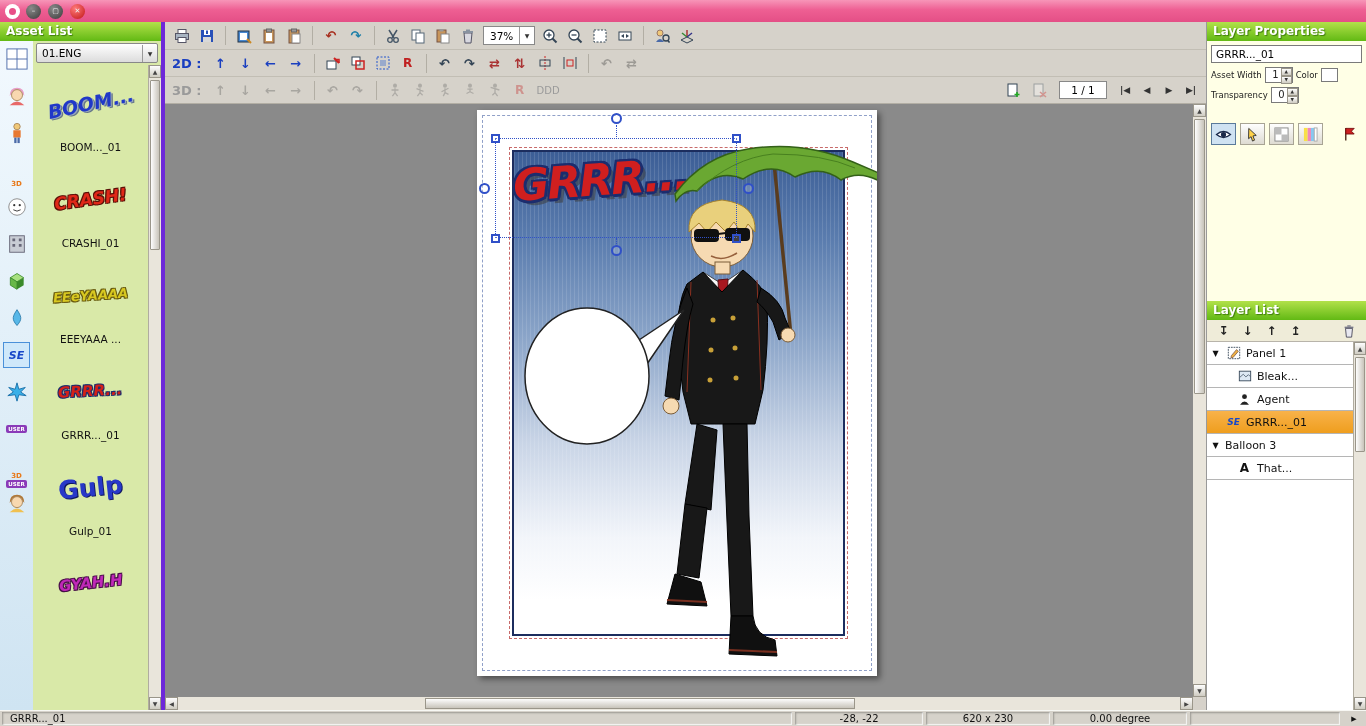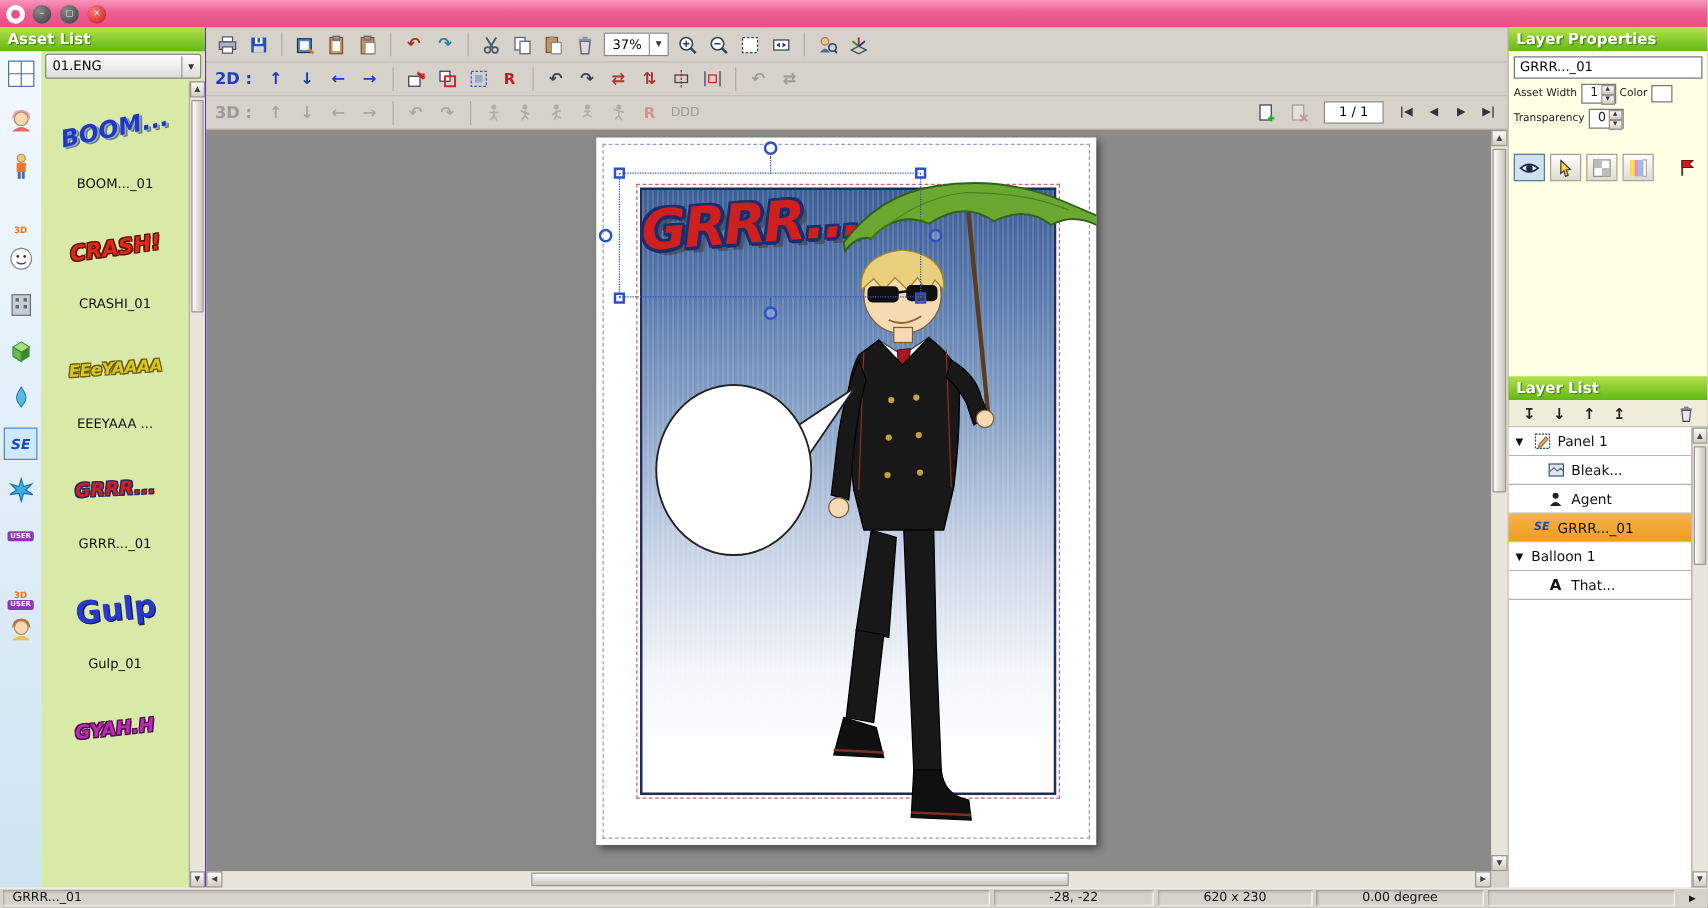--- a/index.html
+++ b/index.html
@@ -13,21 +13,21 @@
 .win-controls{display:flex;gap:7px;margin-right:8px;}
 .wbtn{width:15px;height:15px;border-radius:50%;background:radial-gradient(circle at 35% 30%,#8a8a8a,#3a3a3a);color:#eee;font-size:7px;line-height:15px;text-align:center;cursor:pointer;}
 .wbtn.close{background:radial-gradient(circle at 35% 30%,#ff7a7a,#c01414);}
 
 .menubar{height:20px;background:linear-gradient(180deg,#3c3c3c,#161616);display:flex;align-items:center;padding-left:4px;flex:none;}
 .menu-item{color:#eee;font-size:11px;padding:2px 9px;cursor:pointer;}
 
 .main{flex:1;display:flex;min-height:0;}
 .panel-header{height:19px;background:linear-gradient(180deg,#b2e14a,#62b914);color:#fff;font-size:12px;font-weight:bold;padding:2px 0 0 6px;text-shadow:1px 1px 1px #3f7d0c;flex:none;}
 
-.left-panel{width:165px;background:#d9e9a8;display:flex;flex-direction:column;flex:none;border-right:1px solid #6d28d9;}
+.left-panel{width:165px;background:#d9e9a8;display:flex;flex-direction:column;flex:none;border-right:4px solid #6d28d9;}
 .left-body{flex:1;display:flex;min-height:0;}
 .icon-strip{width:33px;background:linear-gradient(180deg,#f2f9fe,#cfe4f2);display:flex;flex-direction:column;align-items:center;padding-top:5px;gap:11px;flex:none;overflow:hidden;}
 .strip-icon{width:27px;height:26px;display:flex;flex-direction:column;align-items:center;justify-content:center;cursor:pointer;border:1px solid transparent;font-weight:bold;}
 .strip-icon.selected{background:#cfe8fa;border:1px solid #4a90d9;}
 .se-text{color:#1848c8;font-size:11px;font-weight:bold;font-style:italic;}
 .user-text{color:#fff;background:#8a3ab8;font-size:5.5px;padding:1px 2px;border-radius:2px;}
 .threed-text{color:#e87818;font-size:7px;font-weight:bold;margin-top:28px;}
 .asset-col{flex:1;display:flex;flex-direction:column;min-width:0;}
 .asset-dropdown{height:20px;margin:2px 3px;background:linear-gradient(#fff,#dcdcdc);border:1px solid #888;border-radius:2px;display:flex;align-items:center;font-size:10.5px;padding-left:5px;cursor:pointer;flex:none;}
 .dd-arrow{margin-left:auto;width:15px;height:17px;border-left:1px solid #999;font-size:6px;display:flex;align-items:center;justify-content:center;color:#333;}
@@ -749,21 +749,21 @@
           </div>
           <div class="lrow selected">
             <span class="lpad"></span>
             <span class="licon">
                 <span class="se-small">SE</span>
               </span>
             <span>GRRR..._01</span>
           </div>
           <div class="lrow">
             <span class="lexp"><span>▼</span></span>
-            <span>Balloon 1</span>
+            <span>Balloon 3</span>
           </div>
           <div class="lrow">
             <span class="lpad2"></span>
             <span class="licon">
                 <span class="a-ico">A</span>
               </span>
             <span>That...</span>
           </div>
         </div>
         <div class="scroll-v">

